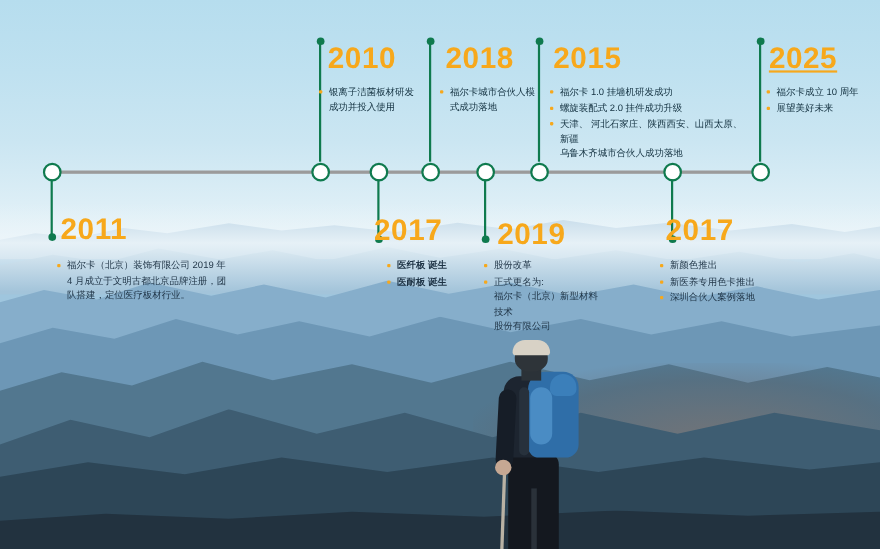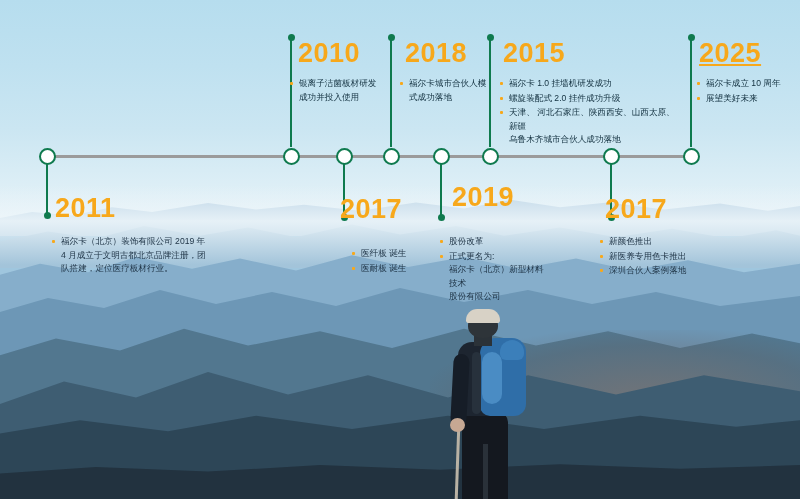--- a/index.html
+++ b/index.html
@@ -151,30 +151,30 @@
         <div class="item">福尔卡（北京）装饰有限公司 2019 年
 4 月成立于文明古都北京品牌注册，团
 队搭建，定位医疗板材行业。</div>
       </div>
       <div class="block year" style="left: 298px; top: 40px;">2010</div>
       <div class="block items above" style="left: 290px; top: 70px; width: 105px;">
         <div class="item">银离子洁菌板材研发
 成功并投入使用</div>
       </div>
       <div class="block year" style="left: 340px; top: 196px;">2017</div>
-      <div class="block items" style="left: 352px; top: 240px; width: 110px;">
+      <div class="block items" style="left: 352px; top: 228px; width: 110px; font-weight: bold;">
         <div class="item">医纤板 诞生</div>
         <div class="item">医耐板 诞生</div>
       </div>
       <div class="block year" style="left: 405px; top: 40px;">2018</div>
       <div class="block items above" style="left: 400px; top: 70px; width: 112px;">
         <div class="item">福尔卡城市合伙人模
 式成功落地</div>
       </div>
-      <div class="block year" style="left: 452px; top: 184px;">2019</div>
+      <div class="block year" style="left: 452px; top: 200px;">2019</div>
       <div class="block items" style="left: 440px; top: 228px; width: 110px;">
         <div class="item">股份改革</div>
         <div class="item">正式更名为:
 福尔卡（北京）新型材料技术
 股份有限公司</div>
       </div>
       <div class="block year" style="left: 503px; top: 40px;">2015</div>
       <div class="block items above" style="left: 500px; top: 70px; width: 178px;">
         <div class="item">福尔卡 1.0 挂墙机研发成功</div>
         <div class="item">螺旋装配式 2.0 挂件成功升级</div>

